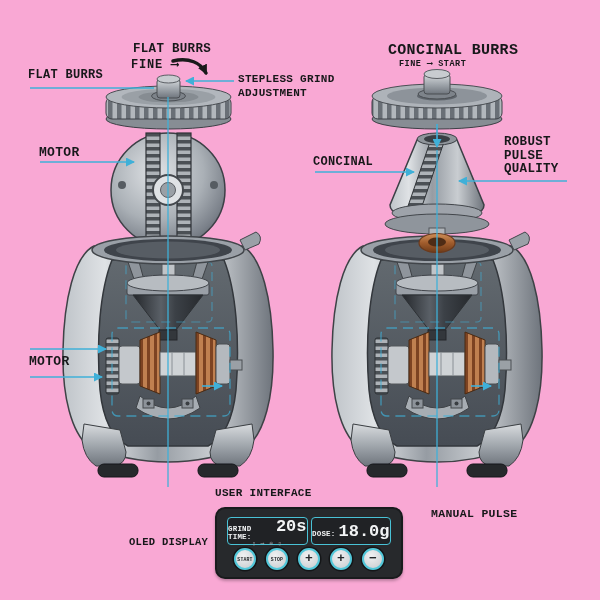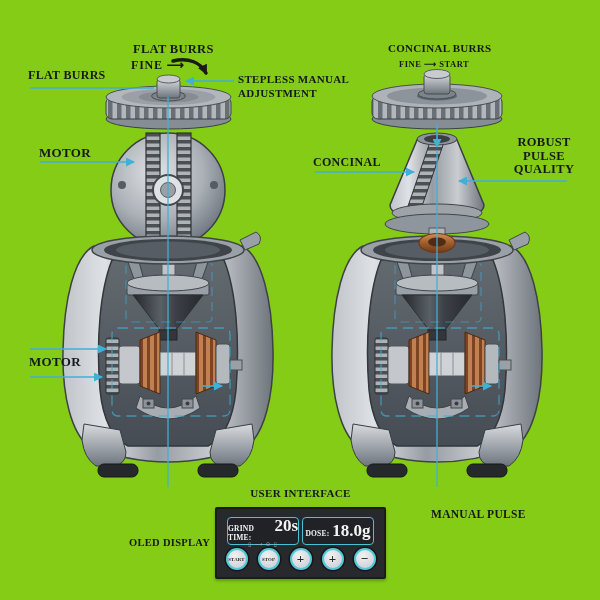--- a/index.html
+++ b/index.html
@@ -1,42 +1,42 @@
 <!DOCTYPE html>
 <html><head>
 <meta charset="utf-8">
 <style>
   html,body { margin:0; padding:0; }
   .canvas {
-    position:relative; width:600px; height:600px; background:#84cc16;
-    font-family:Liberation Serif, serif; overflow:hidden;
+    position:relative; width:600px; height:600px; background:#f9a8d4;
+    font-family:Liberation Mono, monospace; overflow:hidden;
   }
   .illustration { position:absolute; left:0; top:0; }
   .label {
     position:absolute; color:#17181a; font-weight:600; letter-spacing:.3px;
     white-space:nowrap; line-height:1.08;
   }
-  .label.center { text-align:center; }
+  .label.center { }
   .lbl-flat-top    { left:133px; top:43px;  font-size:12.5px; }
   .lbl-fine-left   { left:131px; top:59px;  font-size:12px; letter-spacing:.8px; }
   .lbl-flat-left   { left:28px;  top:69px;  font-size:12px; }
   .lbl-stepless    { left:238px; top:73px;  font-size:11px; line-height:13.5px; }
   .lbl-motor-up    { left:39px;  top:146px; font-size:13px; }
-  .lbl-con-burrs   { left:388px; top:43px;  font-size:11px;text-align:right; }
+  .lbl-con-burrs   { left:388px; top:43px;  font-size:15px;text-align:right; }
   .lbl-fine-coarse { left:399px; top:60px;  font-size:8.5px; letter-spacing:.5px; }
   .lbl-concinal    { left:313px; top:156px; font-size:12px; }
   .lbl-robust      { left:504px; top:136px; width:80px; font-size:12.5px; line-height:13.5px; }
   .lbl-motor-low   { left:29px;  top:355px; font-size:13px; }
   .lbl-ui          { left:215px; top:488px; width:171px; font-size:11px; }
   .lbl-oled        { left:129px; top:537px; font-size:10.5px; }
   .lbl-pulse       { left:400px; top:508px; font-size:11.5px;margin-left:31px; }
 
   .ui-panel {
-    position:absolute; left:215px; top:507px; width:171px; height:72px;
-    background:#27292c; border:2px solid #191b1d; border-radius:2px;
+    position:absolute; left:215px; top:507px; width:188px; height:72px;
+    background:#27292c; border:2px solid #191b1d; border-radius:10px;
     box-sizing:border-box; box-shadow:0 2px 3px rgba(0,0,0,.25);
   }
   .screens { display:flex; gap:3px; margin:8px 10px 3px; }
   .screen {
     flex:1; height:28px; border:1px solid #49c2d6; border-radius:4px;
     background:#202225; display:flex; flex-direction:column;
     align-items:center; justify-content:center; box-sizing:border-box;
   }
   .screen-line { display:flex; align-items:baseline; gap:3px; color:#f2f4f5; }
   .screen-label { font-size:7.5px; font-weight:700; letter-spacing:.2px; }
@@ -214,21 +214,21 @@
       <line x1="30" y1="349" x2="106" y2="349" marker-end="url(#mCyan)"></line>
       <line x1="30" y1="377" x2="102" y2="377" marker-end="url(#mCyan)"></line>
       <path d="M173,61 C189,57 201,63 206,73" stroke="#1a1a1a" stroke-width="3.5" stroke-linecap="round" marker-end="url(#mBlack)"></path>
     </g>
   </svg>
 
   <div class="label lbl-flat-top">FLAT BURRS</div>
   <div class="label lbl-fine-left">FINE ⟶</div>
   <div class="label lbl-flat-left">FLAT BURRS</div>
   <div class="label lbl-stepless">
-    <div>STEPLESS MANUAL</div>
+    <div>STEPLESS GRIND</div>
     <div>ADJUSTMENT</div>
   </div>
   <div class="label lbl-motor-up">MOTOR</div>
   <div class="label lbl-con-burrs">CONCINAL BURRS</div>
   <div class="label lbl-fine-coarse">FINE ⟶ START</div>
   <div class="label lbl-concinal">CONCINAL</div>
   <div class="label lbl-robust center">
     <div>ROBUST</div>
     <div>PULSE</div>
     <div>QUALITY</div>

